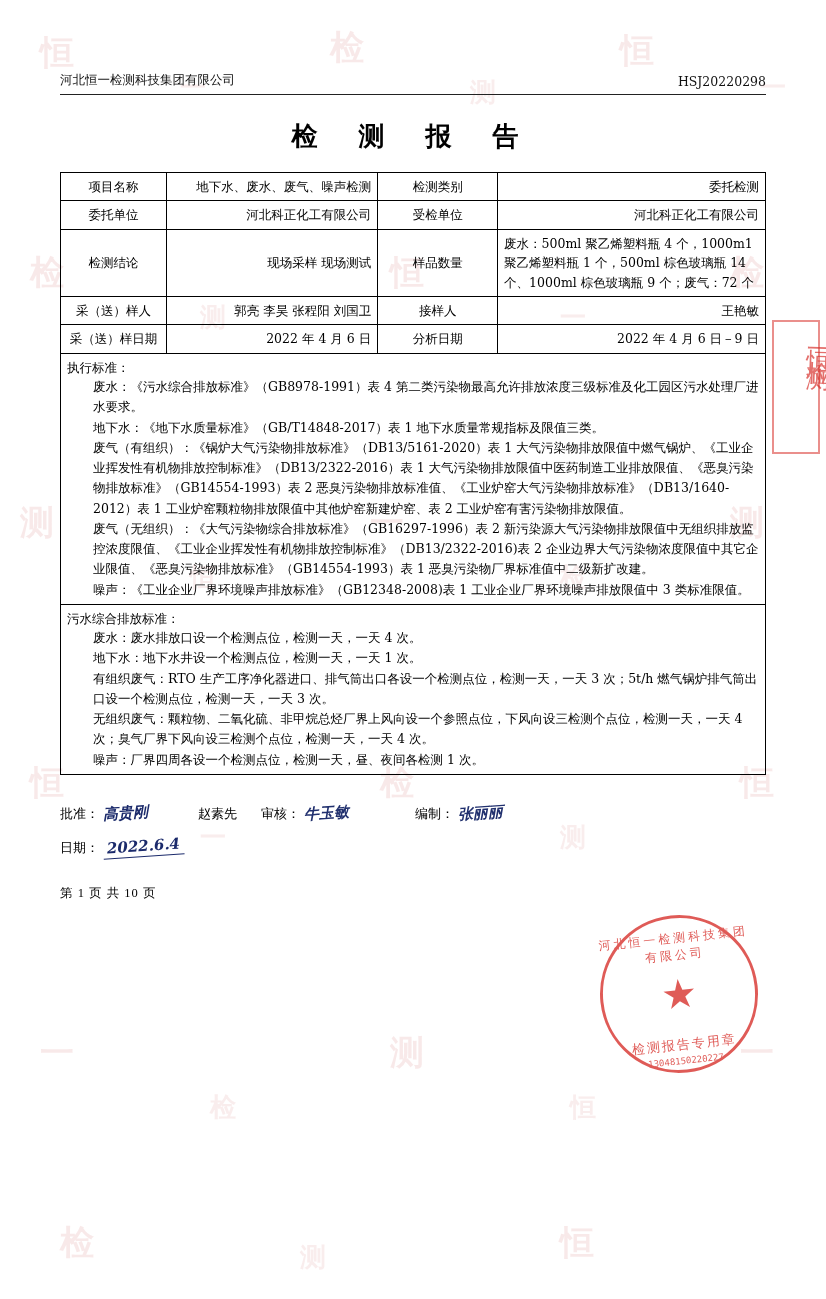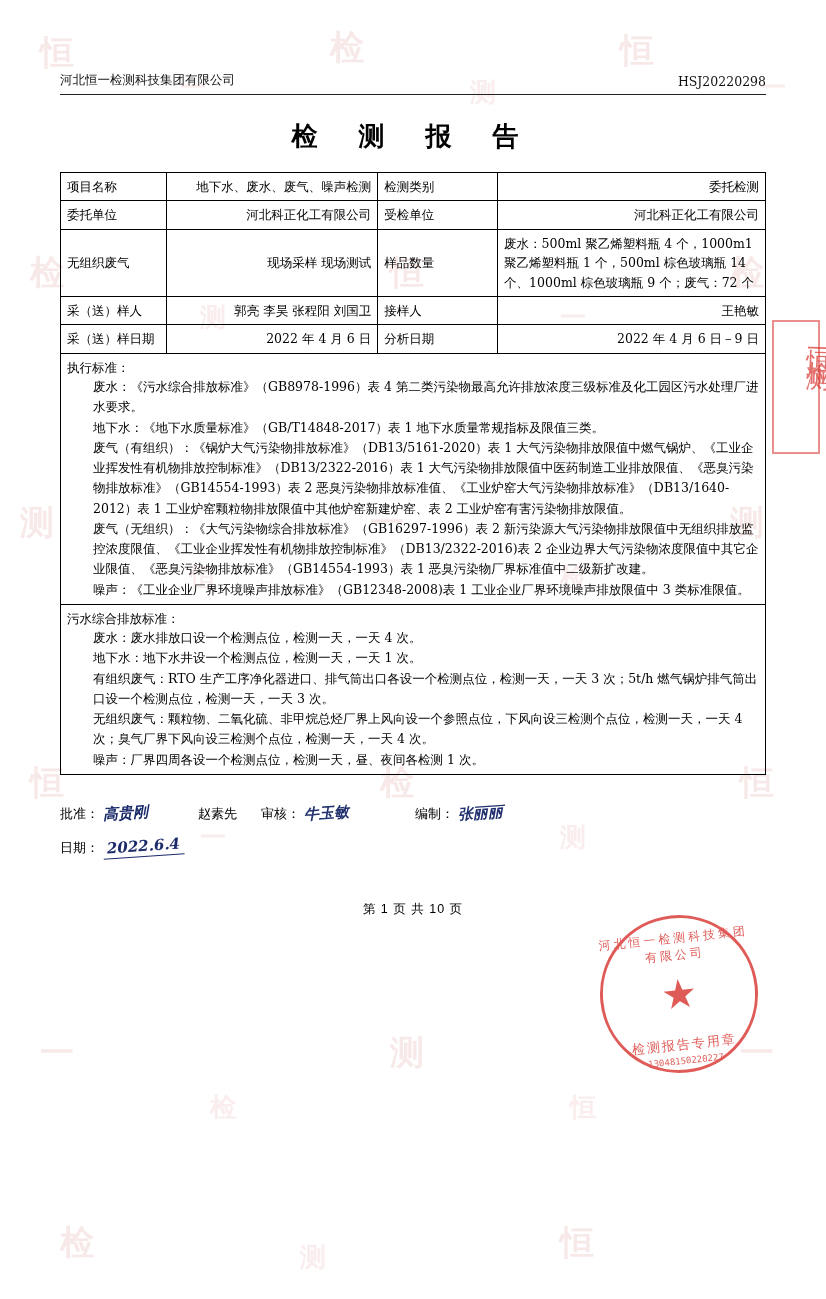--- a/index.html
+++ b/index.html
@@ -71,20 +71,21 @@
     font-family: "DejaVu Serif", "Liberation Serif", serif;
     color: #000;
   }
   table.main td {
     border: 1px solid #000;
     padding: 4px 6px;
     vertical-align: middle;
     line-height: 1.55;
   }
   td.label {
+    text-align: center;
     white-space: nowrap;
   }
   td.value {
     text-align: right;
   }
   td.value.left {
     text-align: left;
   }
   .block-td {
     text-align: left;
@@ -138,24 +139,24 @@
     font-size: 13px;
     font-family: "DejaVu Serif", "Liberation Serif", serif;
     margin-top: 14px;
   }
   .date-underline {
     border-bottom: 1.5px solid #1b2a6b;
     padding: 0 4px 1px 4px;
     margin-left: 4px;
   }
   .footer {
-    text-align: center;
-    font-size: 12.5px;
-    font-family: Liberation Sans, sans-serif;
-    margin-top: 44px;
+    text-align: left;
+    font-size: 12.5px;
+    font-family: Liberation Serif, serif;
+    margin-top: 28px;
     letter-spacing: 1px;
   }
   
   .stamp-round {
     position: absolute;
     z-index: 5;
     width: 152px;
     height: 152px;
     border: 3px solid #d8332e;
     border-radius: 50%;
@@ -297,21 +298,21 @@
           <td class="label">检测类别</td>
           <td class="value">委托检测</td>
         </tr>
         <tr>
           <td class="label">委托单位</td>
           <td class="value">河北科正化工有限公司</td>
           <td class="label">受检单位</td>
           <td class="value">河北科正化工有限公司</td>
         </tr>
         <tr>
-          <td class="label">无组织废气</td>
+          <td class="label">检测结论</td>
           <td class="value">现场采样 现场测试</td>
           <td class="label">样品数量</td>
           <td class="value left">废水：500ml 聚乙烯塑料瓶 4 个，1000m1 聚乙烯塑料瓶 1 个，500ml 棕色玻璃瓶 14 个、1000ml 棕色玻璃瓶 9 个；废气：72 个</td>
         </tr>
         <tr>
           <td class="label">采（送）样人</td>
           <td class="value">郭亮 李昊 张程阳 刘国卫</td>
           <td class="label">接样人</td>
           <td class="value">王艳敏</td>
         </tr>
@@ -320,21 +321,21 @@
           <td class="value">2022 年 4 月 6 日</td>
           <td class="label">分析日期</td>
           <td class="value">2022 年 4 月 6 日－9 日</td>
         </tr>
 
 
         <tr>
           <td class="block-td" colspan="4">
             <div class="block-title">执行标准：</div>
             <div class="block-body">
-              <p class="hang">废水：《污水综合排放标准》（GB8978-1996）表 4 第二类污染物最高允许排放浓度三级标准及化工园区污水处理厂进水要求。</p>
+              <p class="hang">废水：《污水综合排放标准》（GB8978-1991）表 4 第二类污染物最高允许排放浓度三级标准及化工园区污水处理厂进水要求。</p>
               <p class="hang">地下水：《地下水质量标准》（GB/T14848-2017）表 1 地下水质量常规指标及限值三类。</p>
               <p class="hang">废气（有组织）：《锅炉大气污染物排放标准》（DB13/5161-2020）表 1 大气污染物排放限值中燃气锅炉、《工业企业挥发性有机物排放控制标准》（DB13/2322-2016）表 1 大气污染物排放限值中医药制造工业排放限值、《恶臭污染物排放标准》（GB14554-1993）表 2 恶臭污染物排放标准值、《工业炉窑大气污染物排放标准》（DB13/1640-2012）表 1 工业炉窑颗粒物排放限值中其他炉窑新建炉窑、表 2 工业炉窑有害污染物排放限值。</p>
               <p class="hang">废气（无组织）：《大气污染物综合排放标准》（GB16297-1996）表 2 新污染源大气污染物排放限值中无组织排放监控浓度限值、《工业企业挥发性有机物排放控制标准》（DB13/2322-2016)表 2 企业边界大气污染物浓度限值中其它企业限值、《恶臭污染物排放标准》（GB14554-1993）表 1 恶臭污染物厂界标准值中二级新扩改建。</p>
               <p class="hang">噪声：《工业企业厂界环境噪声排放标准》（GB12348-2008)表 1 工业企业厂界环境噪声排放限值中 3 类标准限值。</p>
             </div>
           </td>
         </tr>
 
         <tr>
           <td class="block-td" colspan="4">

